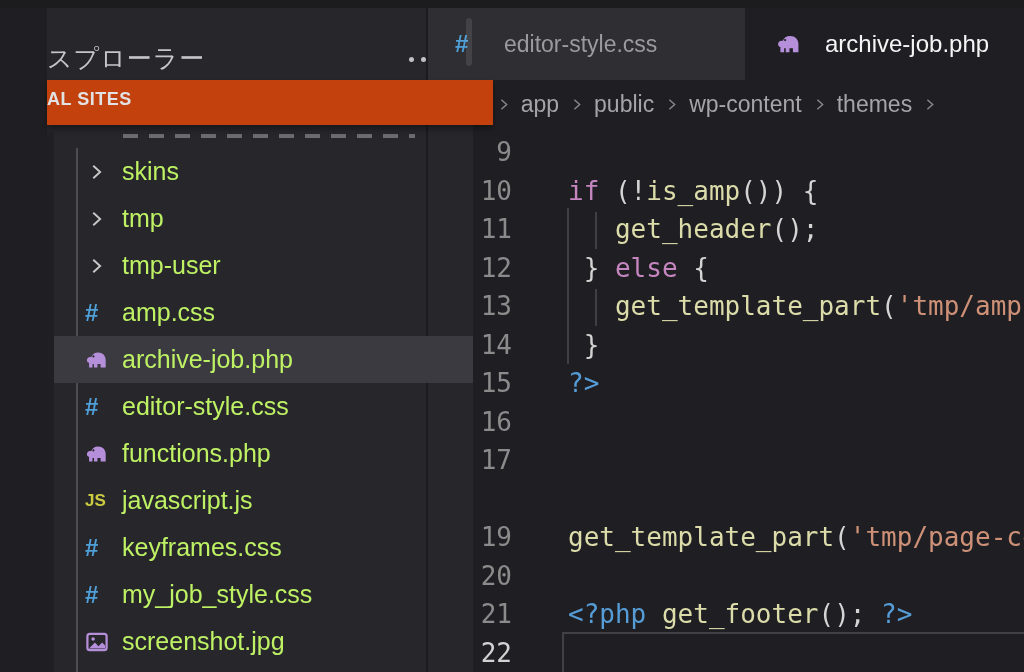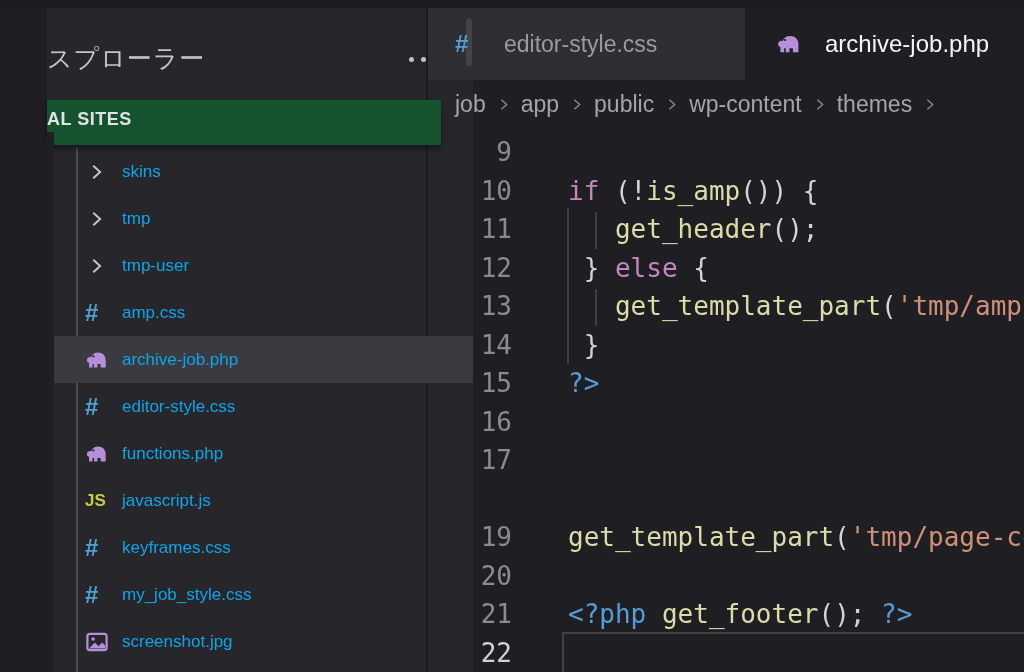--- a/index.html
+++ b/index.html
@@ -11,35 +11,35 @@
   
   #top-strip{left:0;top:0;width:1024px;height:8px;background:#1c1c1f;}
 
   
   #sidebar{left:0;top:8px;width:426px;height:664px;background:#26262b;margin-left:47px;}
   #sidebar-divider{left:426px;top:8px;width:2px;height:664px;background:#1c1c1f;}
   #explorer-header{left:0;top:8px;width:426px;height:72px;}
   #explorer-title{left:0;top:26px;width:300px;font-size:25px;color:#c5c5c8;letter-spacing:1px;white-space:nowrap;}
   #more-actions{left:352px;top:30px;width:48px;height:26px;display:flex;align-items:center;justify-content:center;gap:7px;cursor:pointer;}
   #more-actions i{width:5px;height:5px;border-radius:50%;background:#c2c2c5;display:block;}
-  #section-header{left:0;top:92px;width:394px;height:45px;background:#14532d;
+  #section-header{left:0;top:72px;width:446px;height:45px;background:#c2410c;
       box-shadow:0 4px 6px rgba(0,0,0,.35);z-index:3;}
   #section-title{left:0;top:9px;font-size:18px;font-weight:bold;color:#e2e2e4;letter-spacing:.5px;white-space:nowrap;}
   #left-dark-strip{left:0;top:124px;width:7px;height:548px;background:#202024;z-index:4;}
   #tree-guide{left:29px;top:140px;width:2px;height:532px;background:#4c4c52;z-index:1;}
   #clipped-row{left:76px;top:126px;width:292px;height:4px;z-index:2;
       background:repeating-linear-gradient(90deg,#6b6b70 0 15px,transparent 15px 26px);}
   #sb-scrollbar{left:419px;top:10px;width:6px;height:48px;background:rgba(255,255,255,.10);border-radius:3px;z-index:5;}
 
   #tree{left:0;top:140px;width:426px;height:520px;z-index:2;}
   .trow{position:absolute;left:0;width:426px;height:47px;display:flex;align-items:center;cursor:pointer;}
   .trow.selected{background:#3a3a40;}
   .t-ind{width:38px;flex:0 0 38px;}
   .t-icon{width:37px;flex:0 0 37px;display:flex;align-items:center;justify-content:flex-start;}
-  .t-label{font-size:17px;color:#0ea5e9;white-space:nowrap;}
+  .t-label{font-size:25px;color:#bef264;white-space:nowrap;}
   .icon-hash{font-size:24px;font-weight:600;color:#4fa0d8;font-family:"Liberation Sans",sans-serif;}
   .icon-js{font-size:17px;font-weight:bold;color:#cbcb41;letter-spacing:0;}
 
   
   #tabbar{left:428px;top:8px;width:596px;height:72px;background:#26262b;display:flex;}
   .tab{height:72px;display:flex;align-items:center;cursor:pointer;}
   .tab .t-icon{flex:0 0 auto;margin-right:12px;}
   .tab-0{width:317px;background:#2e2e33;padding-left:27px;box-sizing:border-box;}
   .tab-1{flex:1;background:#1f1f23;padding-left:31px;box-sizing:border-box;}
   .tab-0 .tab-label{font-size:23px;color:#9b9b9e;}

